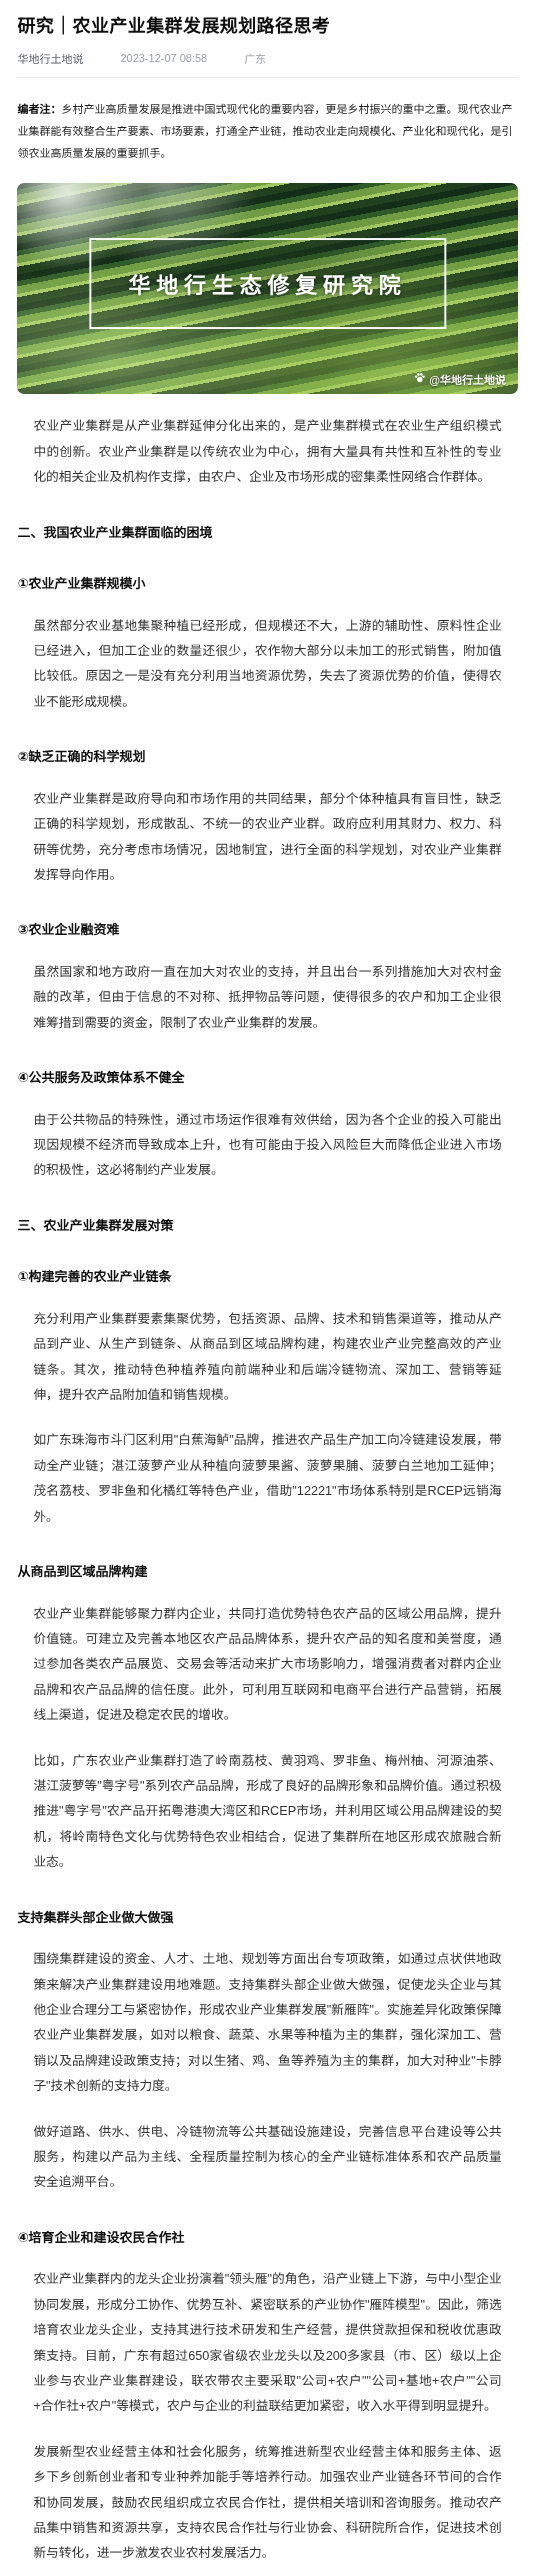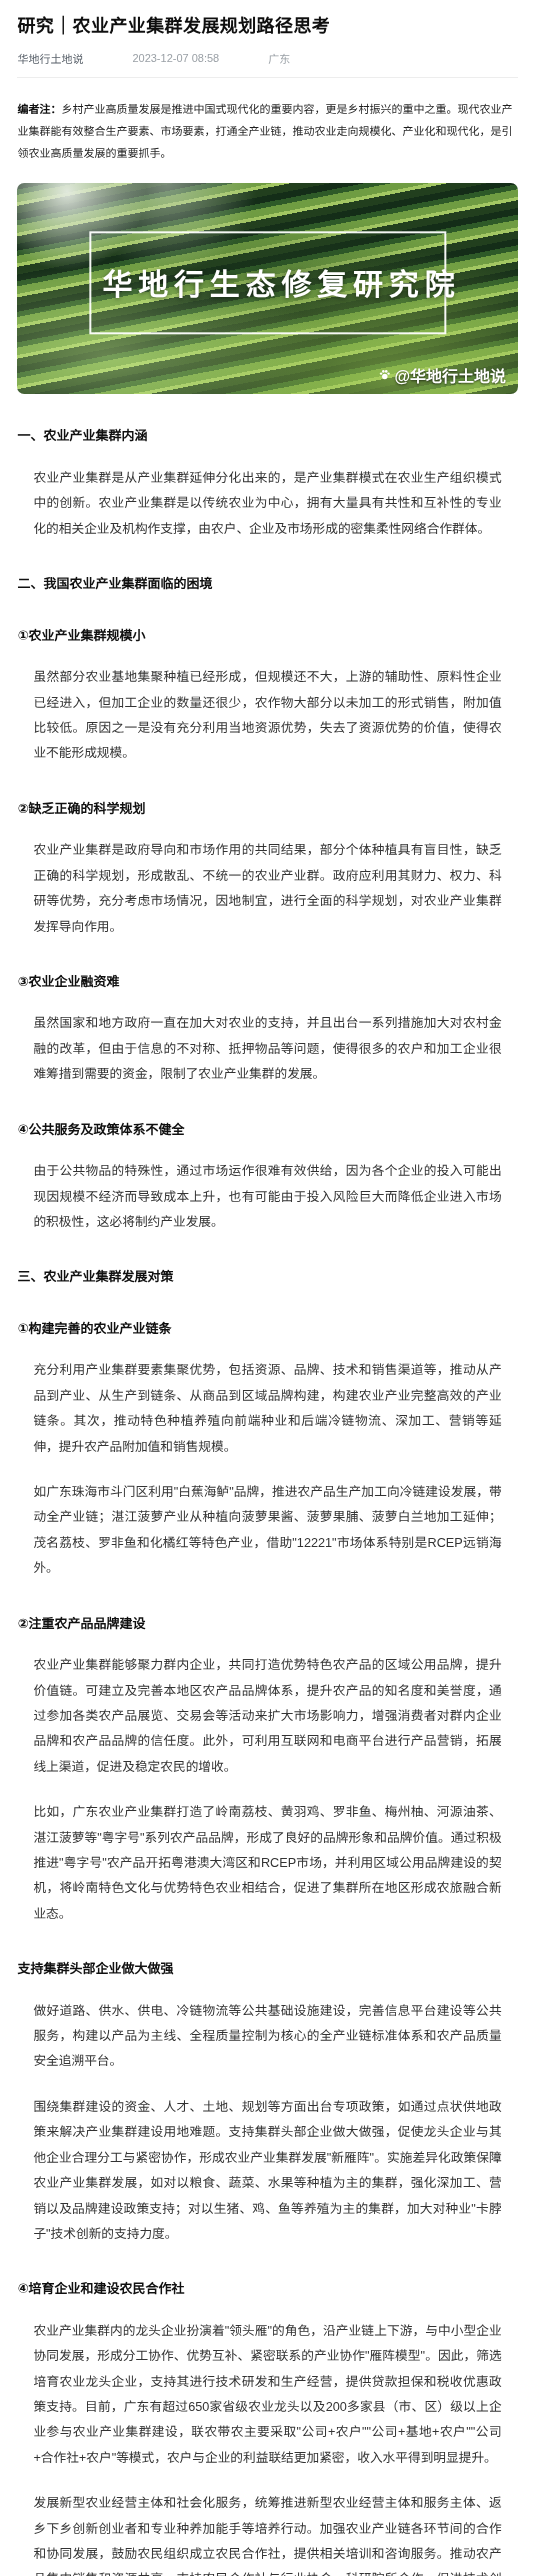--- a/index.html
+++ b/index.html
@@ -8,21 +8,21 @@
     font-family:"Liberation Sans","DejaVu Sans",sans-serif;
     color:#2f2f2f;
     -webkit-font-smoothing:antialiased;
   }
   .page{box-sizing:border-box;width:535px;padding:4.3px 17.4px 35px;}
   .page-title{
     margin:10px 0 4.3px;
     font-size:18px;line-height:1.42;font-weight:700;color:#0f0f0f;
     letter-spacing:0.4px;
   }
-  .byline{display:flex;align-items:center;gap:16px;margin-top:10px;font-size:11px;}
+  .byline{display:flex;align-items:center;gap:4px;margin-top:10px;font-size:11px;}
   .byline .author{color:#5a626b;}
   .byline .meta{color:#9aa0a6;margin-left:33px;}
   .divider{border:0;border-top:0.7px solid #ededed;margin:11.6px 0 0;}
   .editors-note{
     margin:20px 0 19px;font-size:11px;line-height:2.0;color:#1f1f1f;
   }
   .editors-note strong{color:#0f0f0f;}
   
   .hero{
     position:relative;height:211px;border-radius:7.2px;overflow:hidden;
@@ -39,26 +39,26 @@
         #6f9c42 11.6px 19px,
         #a3c763 19px 22.4px,
         #223f1e 22.4px 30px);
   }
   .hero-box{
     position:absolute;left:50%;top:50%;transform:translate(-50%,-56%);
     width:66%;padding:27.5px 11.6px;border:2.2px solid rgba(255,255,255,.95);
     text-align:center;
   }
   .hero-box span{
-    font-size:30px;font-weight:700;color:#fff;letter-spacing:5.8px;white-space:nowrap;
+    font-size:22px;font-weight:700;color:#fff;letter-spacing:5.8px;white-space:nowrap;
     text-shadow:0 0.7px 4.3px rgba(0,0,0,.45);
   }
   .hero-mark{
     position:absolute;right:11.6px;bottom:7.2px;display:flex;align-items:center;gap:3.6px;
-    color:#fff;font-size:16px;font-weight:600;text-shadow:0 0.7px 2.2px rgba(0,0,0,.65);margin-top:38px;
+    color:#fff;font-size:11px;font-weight:600;text-shadow:0 0.7px 2.2px rgba(0,0,0,.65);margin-top:38px;
   }
   
   .article h2,.article h3{
     margin:32px 0 0;font-size:13px;line-height:1.5;font-weight:700;color:#101010;
   }
   .article p{
     margin:20px 16px;font-size:12.7px;line-height:2.0;color:#333;
     text-align:justify;
   }
 </style>
@@ -93,41 +93,40 @@
               <circle cx="15" cy="5" r="2.7"></circle>
               <circle cx="19.7" cy="9.5" r="2.5"></circle>
             </g>
           </svg>
       </span>
       <span>@华地行土地说</span>
     </div>
   </div>
 
   <div class="article">
-    <h2>一、农业产业集群内涵</h2>
     <p>农业产业集群是从产业集群延伸分化出来的，是产业集群模式在农业生产组织模式中的创新。农业产业集群是以传统农业为中心，拥有大量具有共性和互补性的专业化的相关企业及机构作支撑，由农户、企业及市场形成的密集柔性网络合作群体。</p>
     <h2>二、我国农业产业集群面临的困境</h2>
     <h3>①农业产业集群规模小</h3>
     <p>虽然部分农业基地集聚种植已经形成，但规模还不大，上游的辅助性、原料性企业已经进入，但加工企业的数量还很少，农作物大部分以未加工的形式销售，附加值比较低。原因之一是没有充分利用当地资源优势，失去了资源优势的价值，使得农业不能形成规模。</p>
     <h3>②缺乏正确的科学规划</h3>
     <p>农业产业集群是政府导向和市场作用的共同结果，部分个体种植具有盲目性，缺乏正确的科学规划，形成散乱、不统一的农业产业群。政府应利用其财力、权力、科研等优势，充分考虑市场情况，因地制宜，进行全面的科学规划，对农业产业集群发挥导向作用。</p>
     <h3>③农业企业融资难</h3>
     <p>虽然国家和地方政府一直在加大对农业的支持，并且出台一系列措施加大对农村金融的改革，但由于信息的不对称、抵押物品等问题，使得很多的农户和加工企业很难筹措到需要的资金，限制了农业产业集群的发展。</p>
     <h3>④公共服务及政策体系不健全</h3>
     <p>由于公共物品的特殊性，通过市场运作很难有效供给，因为各个企业的投入可能出现因规模不经济而导致成本上升，也有可能由于投入风险巨大而降低企业进入市场的积极性，这必将制约产业发展。</p>
     <h2>三、农业产业集群发展对策</h2>
     <h3>①构建完善的农业产业链条</h3>
     <p>充分利用产业集群要素集聚优势，包括资源、品牌、技术和销售渠道等，推动从产品到产业、从生产到链条、从商品到区域品牌构建，构建农业产业完整高效的产业链条。其次，推动特色种植养殖向前端种业和后端冷链物流、深加工、营销等延伸，提升农产品附加值和销售规模。</p>
     <p>如广东珠海市斗门区利用"白蕉海鲈"品牌，推进农产品生产加工向冷链建设发展，带动全产业链；湛江菠萝产业从种植向菠萝果酱、菠萝果脯、菠萝白兰地加工延伸；茂名荔枝、罗非鱼和化橘红等特色产业，借助"12221"市场体系特别是RCEP远销海外。</p>
-    <h3>②注重农产品品牌建设</h3>
+    <h3>从商品到区域品牌构建</h3>
     <p>农业产业集群能够聚力群内企业，共同打造优势特色农产品的区域公用品牌，提升价值链。可建立及完善本地区农产品品牌体系，提升农产品的知名度和美誉度，通过参加各类农产品展览、交易会等活动来扩大市场影响力，增强消费者对群内企业品牌和农产品品牌的信任度。此外，可利用互联网和电商平台进行产品营销，拓展线上渠道，促进及稳定农民的增收。</p>
     <p>比如，广东农业产业集群打造了岭南荔枝、黄羽鸡、罗非鱼、梅州柚、河源油茶、湛江菠萝等"粤字号"系列农产品品牌，形成了良好的品牌形象和品牌价值。通过积极推进"粤字号"农产品开拓粤港澳大湾区和RCEP市场，并利用区域公用品牌建设的契机，将岭南特色文化与优势特色农业相结合，促进了集群所在地区形成农旅融合新业态。</p>
     <h3>支持集群头部企业做大做强</h3>
+    <p>围绕集群建设的资金、人才、土地、规划等方面出台专项政策，如通过点状供地政策来解决产业集群建设用地难题。支持集群头部企业做大做强，促使龙头企业与其他企业合理分工与紧密协作，形成农业产业集群发展"新雁阵"。实施差异化政策保障农业产业集群发展，如对以粮食、蔬菜、水果等种植为主的集群，强化深加工、营销以及品牌建设政策支持；对以生猪、鸡、鱼等养殖为主的集群，加大对种业"卡脖子"技术创新的支持力度。</p>
     <p>做好道路、供水、供电、冷链物流等公共基础设施建设，完善信息平台建设等公共服务，构建以产品为主线、全程质量控制为核心的全产业链标准体系和农产品质量安全追溯平台。</p>
-    <p>围绕集群建设的资金、人才、土地、规划等方面出台专项政策，如通过点状供地政策来解决产业集群建设用地难题。支持集群头部企业做大做强，促使龙头企业与其他企业合理分工与紧密协作，形成农业产业集群发展"新雁阵"。实施差异化政策保障农业产业集群发展，如对以粮食、蔬菜、水果等种植为主的集群，强化深加工、营销以及品牌建设政策支持；对以生猪、鸡、鱼等养殖为主的集群，加大对种业"卡脖子"技术创新的支持力度。</p>
     <h3>④培育企业和建设农民合作社</h3>
     <p>农业产业集群内的龙头企业扮演着"领头雁"的角色，沿产业链上下游，与中小型企业协同发展，形成分工协作、优势互补、紧密联系的产业协作"雁阵模型"。因此，筛选培育农业龙头企业，支持其进行技术研发和生产经营，提供贷款担保和税收优惠政策支持。目前，广东有超过650家省级农业龙头以及200多家县（市、区）级以上企业参与农业产业集群建设，联农带农主要采取"公司+农户""公司+基地+农户""公司+合作社+农户"等模式，农户与企业的利益联结更加紧密，收入水平得到明显提升。</p>
     <p>发展新型农业经营主体和社会化服务，统筹推进新型农业经营主体和服务主体、返乡下乡创新创业者和专业种养加能手等培养行动。加强农业产业链各环节间的合作和协同发展，鼓励农民组织成立农民合作社，提供相关培训和咨询服务。推动农产品集中销售和资源共享，支持农民合作社与行业协会、科研院所合作，促进技术创新与转化，进一步激发农业农村发展活力。</p>
     <h3>⑤推广农业科技和加强质量监管</h3>
     <p>建立科技示范园区，推广先进农业技术和管理模式。注重土壤改良和肥料利用技术研发应用，建立农业科技培训中心，提升农民科技水平。加强农产品质量安全监管和体系建设，推行有机农业认证、绿色食品认证等，提高产品附加值，建议在销售过程中建立溯源体系，确保产品质量和安全。</p>
 
   </div>
 
 </div>
 

